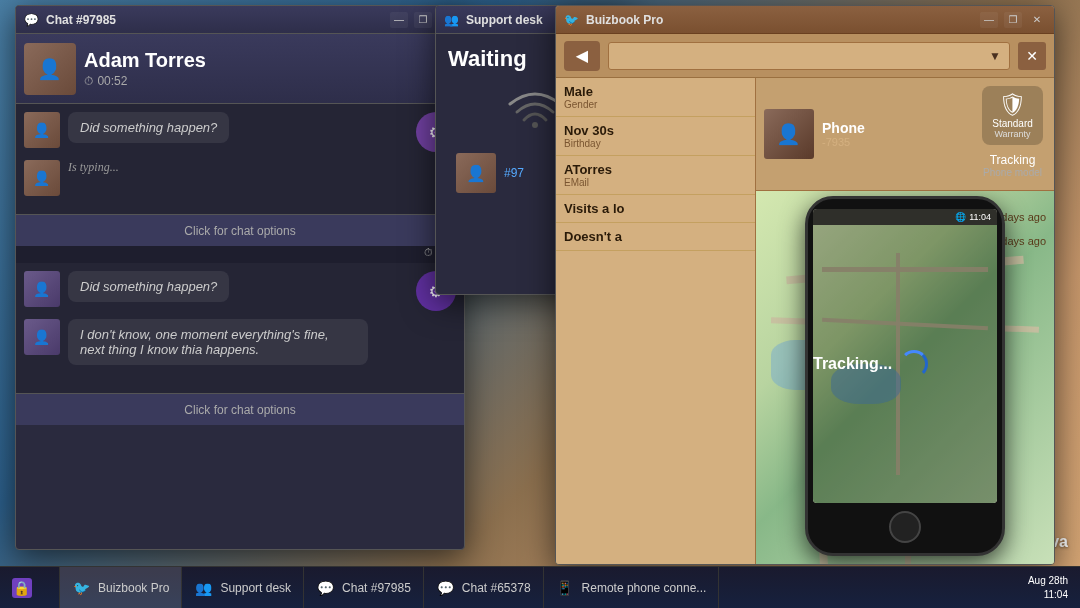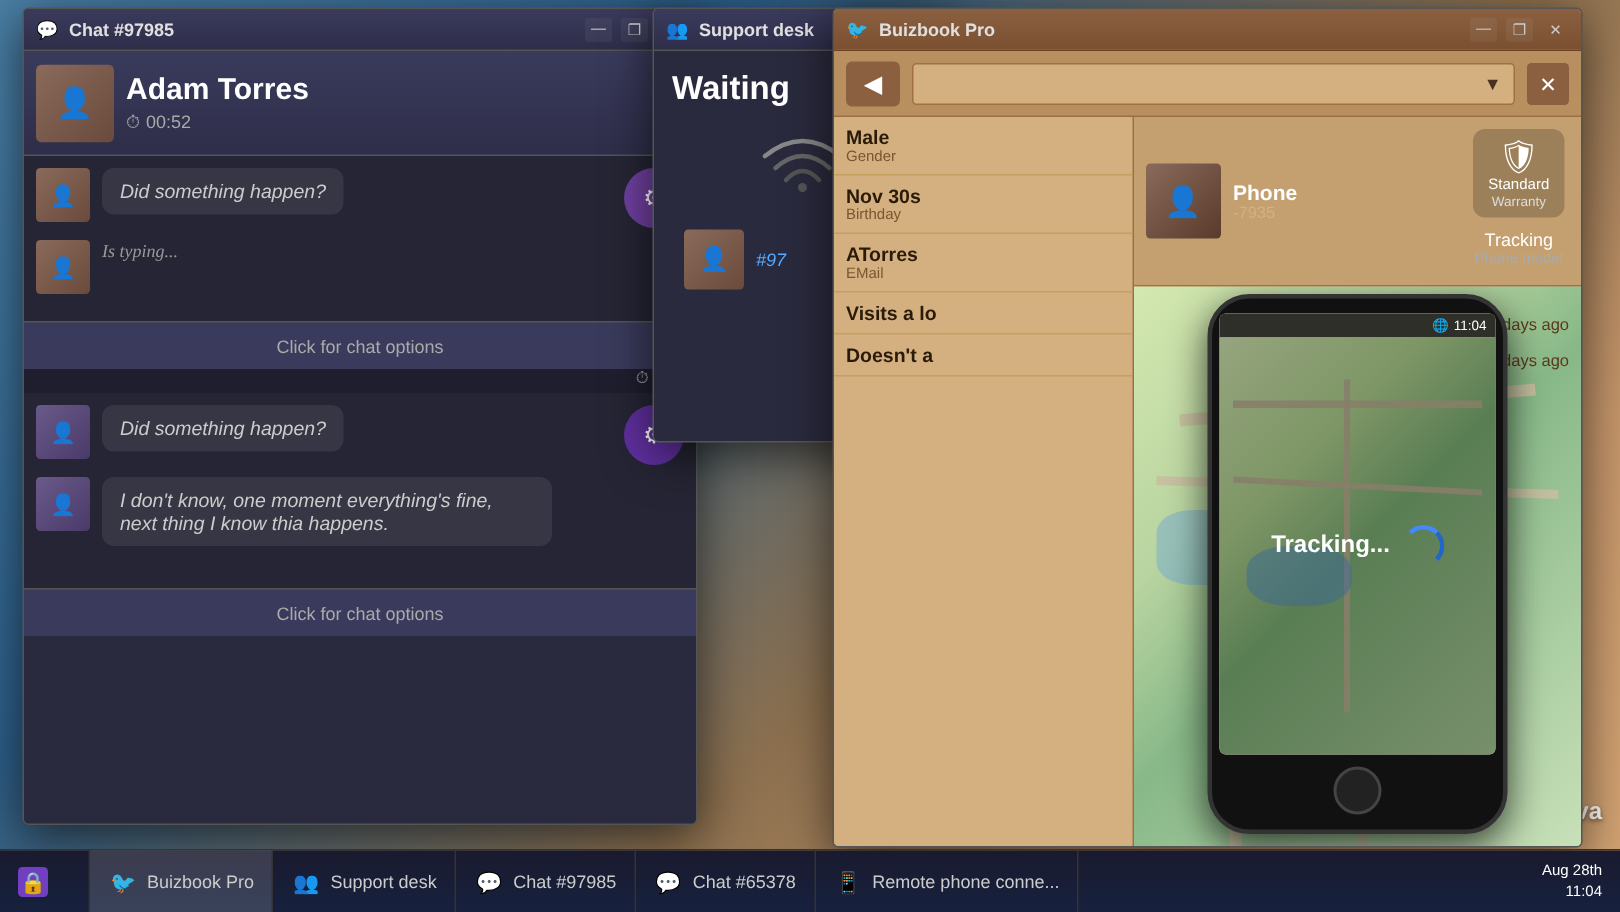--- a/index.html
+++ b/index.html
@@ -238,21 +238,21 @@
       width: 40px;
       height: 40px;
       border-radius: 3px;
       background: linear-gradient(135deg, #8a6a5a 0%, #6a4a3a 100%);
       display: flex;
       align-items: center;
       justify-content: center;
       color: #ccc;
       font-size: 16px;
     }
-    .support-caller-id { color: #5af; font-size: 12px; font-style: italic; }
+    .support-caller-id { color: #5af; font-size: 12px; }
 
     
     .buizbook-window {
       top: 5px;
       left: 555px;
       width: 500px;
       height: 560px;
       z-index: 60;
       background: #c8a878;
     }
@@ -594,21 +594,21 @@
               <span>🌐</span>
               <span>11:04</span>
             </div>
 
             <div style="height:calc(100% - 16px); background:linear-gradient(135deg, #c8dca8 0%, #a8c888 30%, #78a870 50%, #a0c090 100%); position:relative;">
               <div style="position:absolute; top:15%; left:5%; width:90%; height:5px; background:rgba(180,170,140,0.9);"></div>
               <div style="position:absolute; top:35%; left:5%; width:90%; height:4px; background:rgba(180,170,140,0.9); transform:rotate(3deg);"></div>
               <div style="position:absolute; top:10%; left:45%; width:4px; height:80%; background:rgba(180,170,140,0.9);"></div>
               <div style="position:absolute; top:50%; left:10%; width:70px; height:40px; background:rgba(80,140,200,0.5); border-radius:40%;"></div>
 
-              <div style="position:absolute; top:0; left:0; right:0; bottom:0; background:rgba(0,0,0,0.25); display:flex; align-items:center; justify-content:center; gap:8px;">
+              <div style="position:absolute; top:0; left:0; right:0; bottom:0; background:rgba(0,0,0,0.25); display:flex; align-items:center; justify-content:flex-start; gap:8px;">
                 <span style="color:#fff; font-size:16px; font-weight:bold;">Tracking...</span>
                 <div style="width:28px; height:28px; border:3px solid transparent; border-top:3px solid #4488ff; border-right:3px solid #2266cc; border-radius:50%; animation:spin 1s linear infinite;"></div>
               </div>
             </div>
           </div>
           <div style="position:absolute; bottom:10px; left:50%; transform:translateX(-50%); width:32px; height:32px; border-radius:50%; border:2px solid #444; background:#222;"></div>
         </div>
 
         <div style="position:absolute; right:8px; top:20px; display:flex; flex-direction:column; gap:8px;">
           <div class="stat-row">

